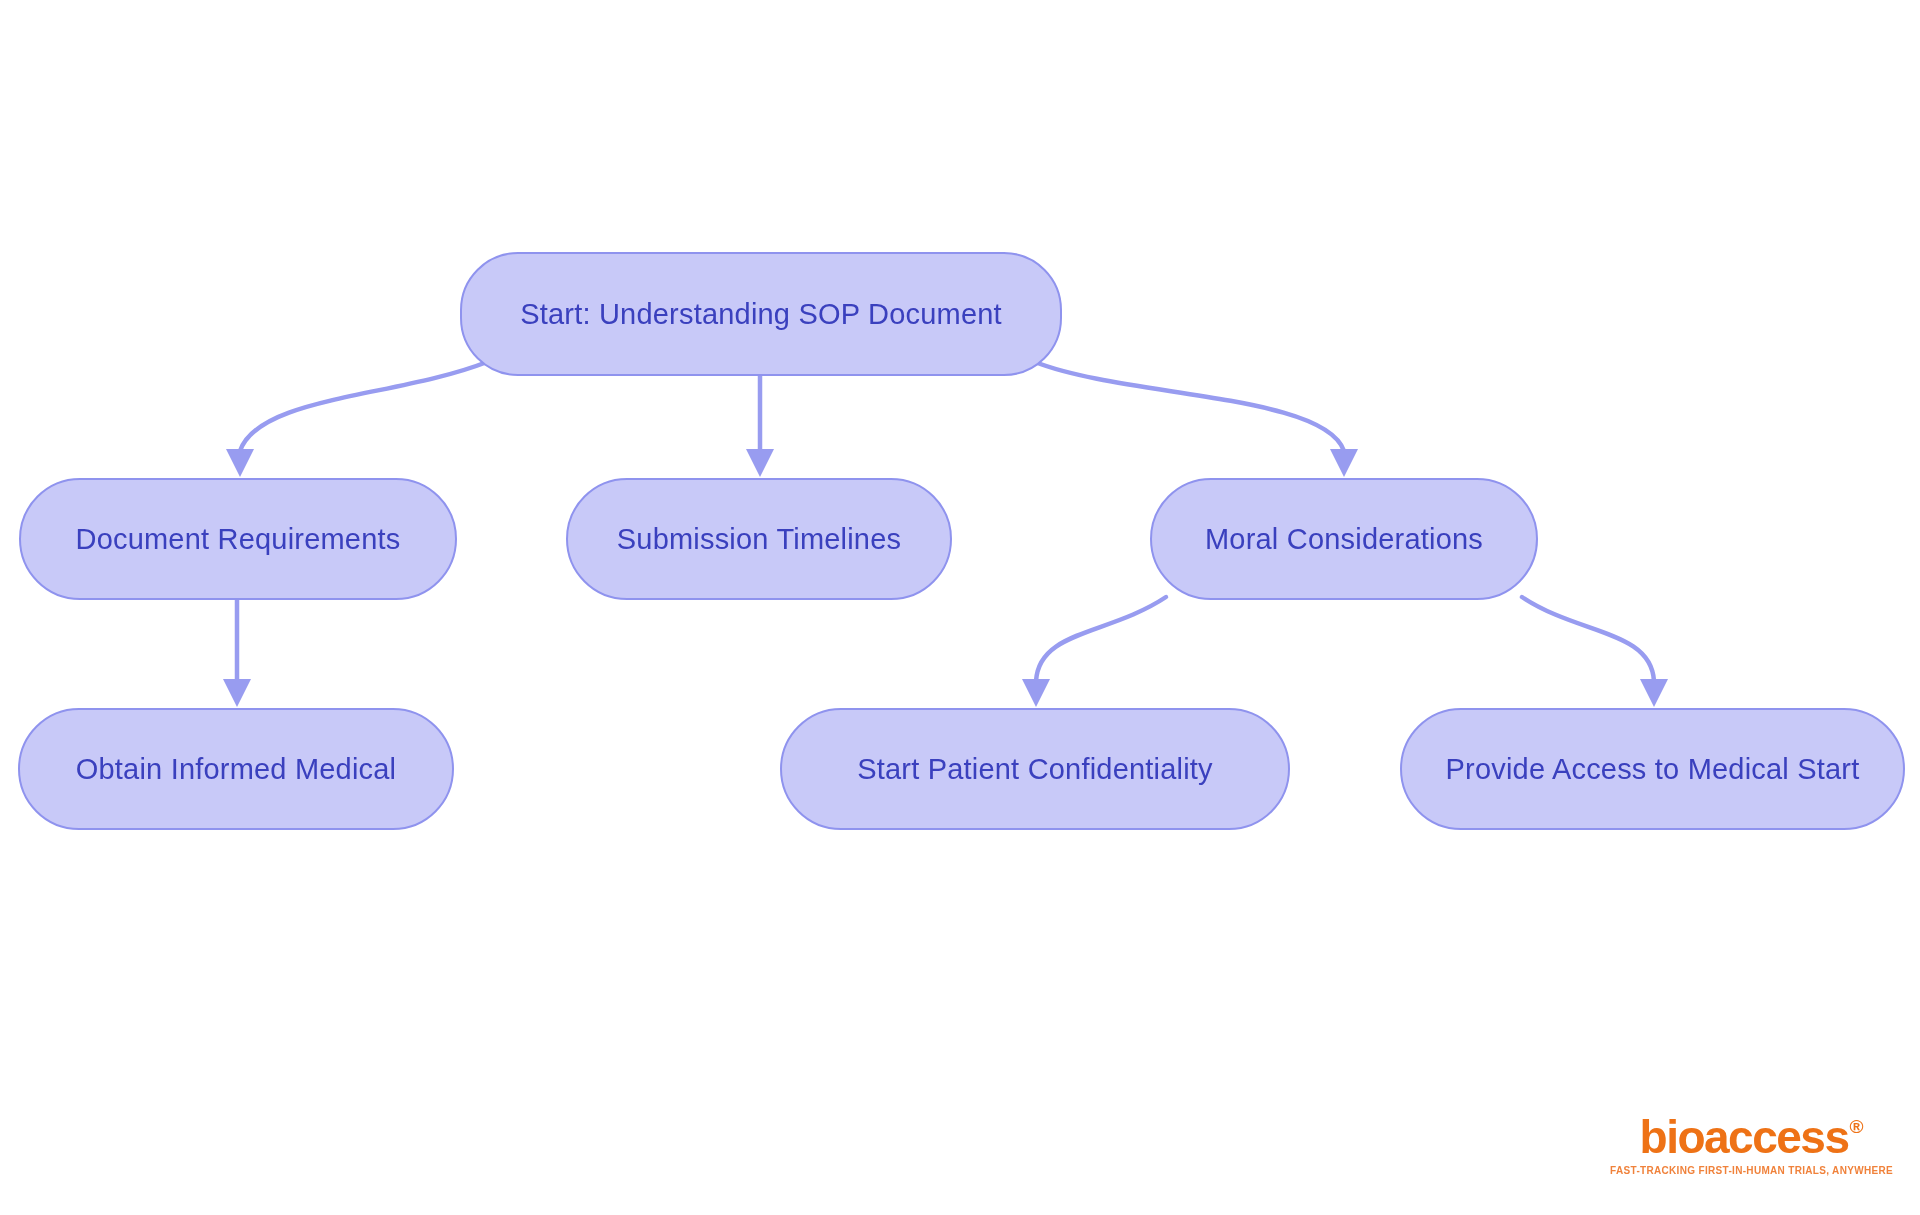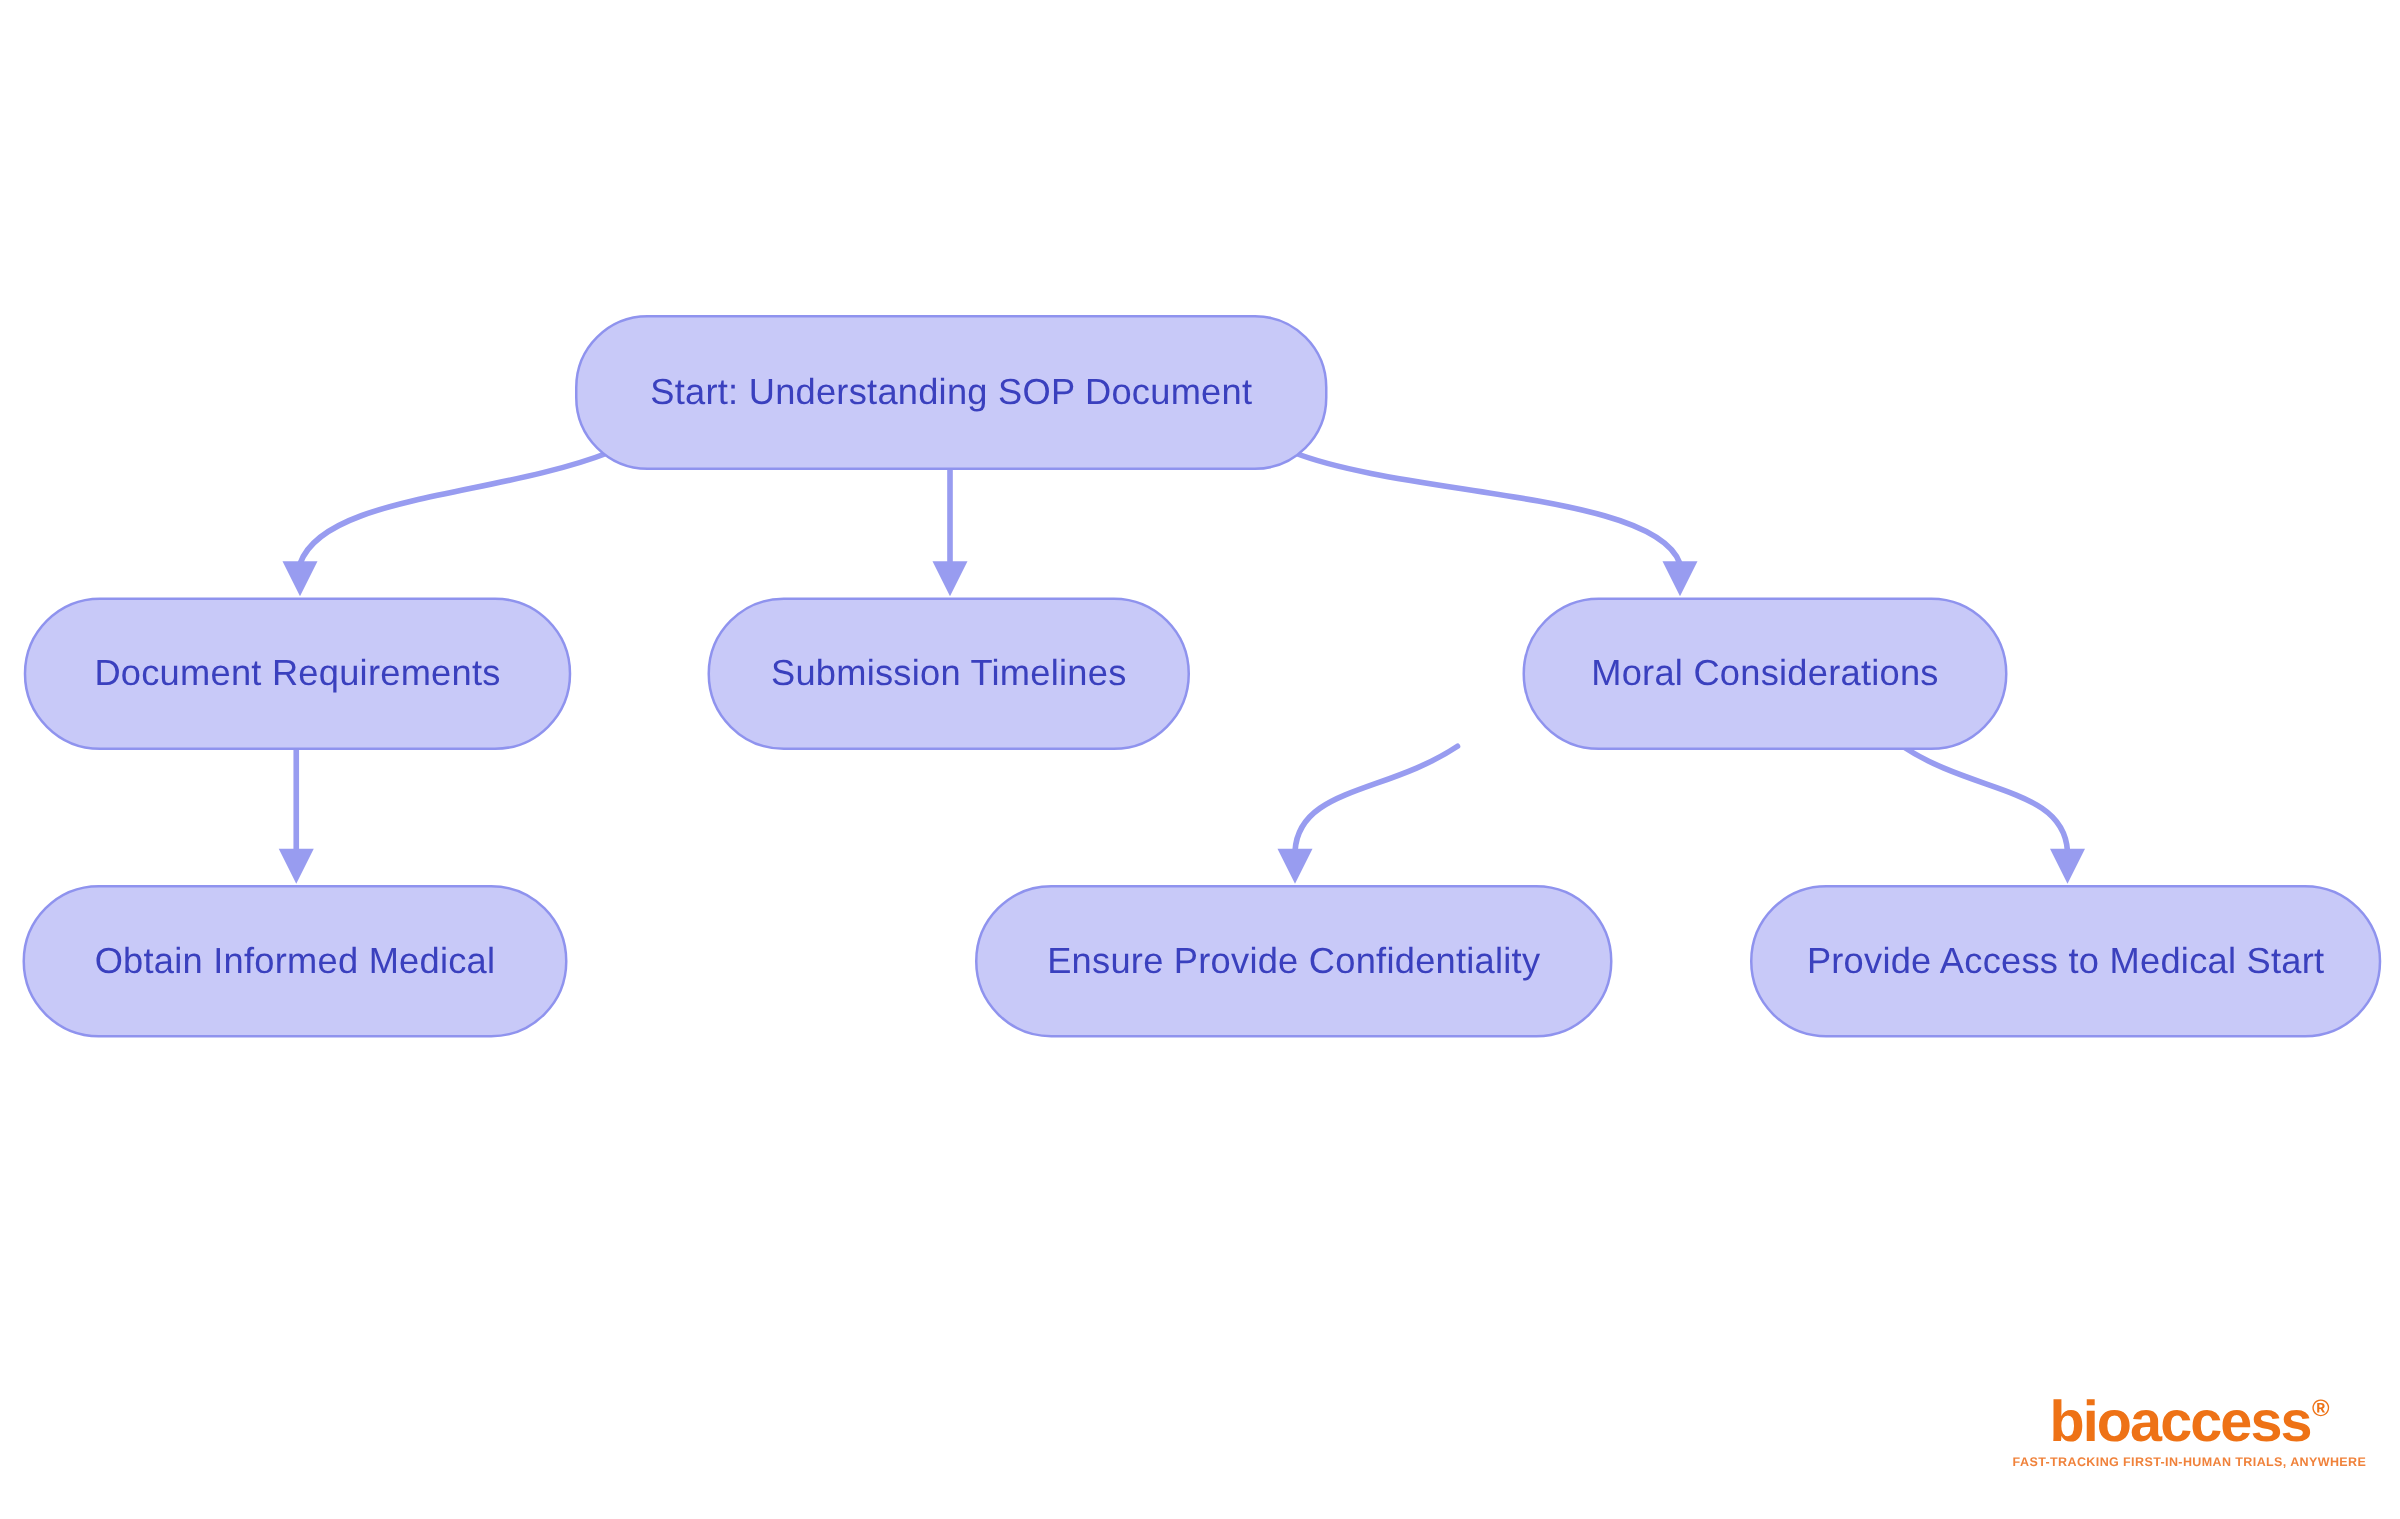--- a/index.html
+++ b/index.html
@@ -45,21 +45,21 @@
     border-radius: 61px;
     color: #3a40be;
     font-size: 29px;
     letter-spacing: 0.2px;
     text-align: center;
     white-space: nowrap;
   }
   .n-start   { left: 460px;  top: 252px; width: 602px; height: 124px; border-radius: 58px; }
   .n-doc     { left: 19px;   top: 478px; width: 438px; height: 122px; }
   .n-sub     { left: 566px;  top: 478px; width: 386px; height: 122px; }
-  .n-moral   { left: 1218px; top: 478px; width: 388px; height: 122px; }
+  .n-moral   { left: 1150px; top: 478px; width: 388px; height: 122px; }
   .n-obtain  { left: 18px;   top: 708px; width: 436px; height: 122px; }
   .n-ensure  { left: 780px;  top: 708px; width: 510px; height: 122px; }
   .n-provide { left: 1400px; top: 708px; width: 505px; height: 122px; }
 
   .logo {
     position: absolute;
     right: 27px;
     top: 1114px;
     text-align: center;
   }
@@ -139,21 +139,21 @@
 
   <div class="node n-moral">
     <span>Moral Considerations</span>
   </div>
 
   <div class="node n-obtain">
     <span>Obtain Informed Medical</span>
   </div>
 
   <div class="node n-ensure">
-    <span>Ensure Provide Confidentiality</span>
+    <span>Start Patient Confidentiality</span>
   </div>
 
   <div class="node n-provide">
     <span>Provide Access to Medical Start</span>
   </div>
 
   <div class="logo">
     <div class="logo-word"><span>bioaccess</span><span class="logo-reg">®</span></div>
     <div class="logo-tagline">FAST-TRACKING FIRST-IN-HUMAN TRIALS, ANYWHERE</div>
   </div>

